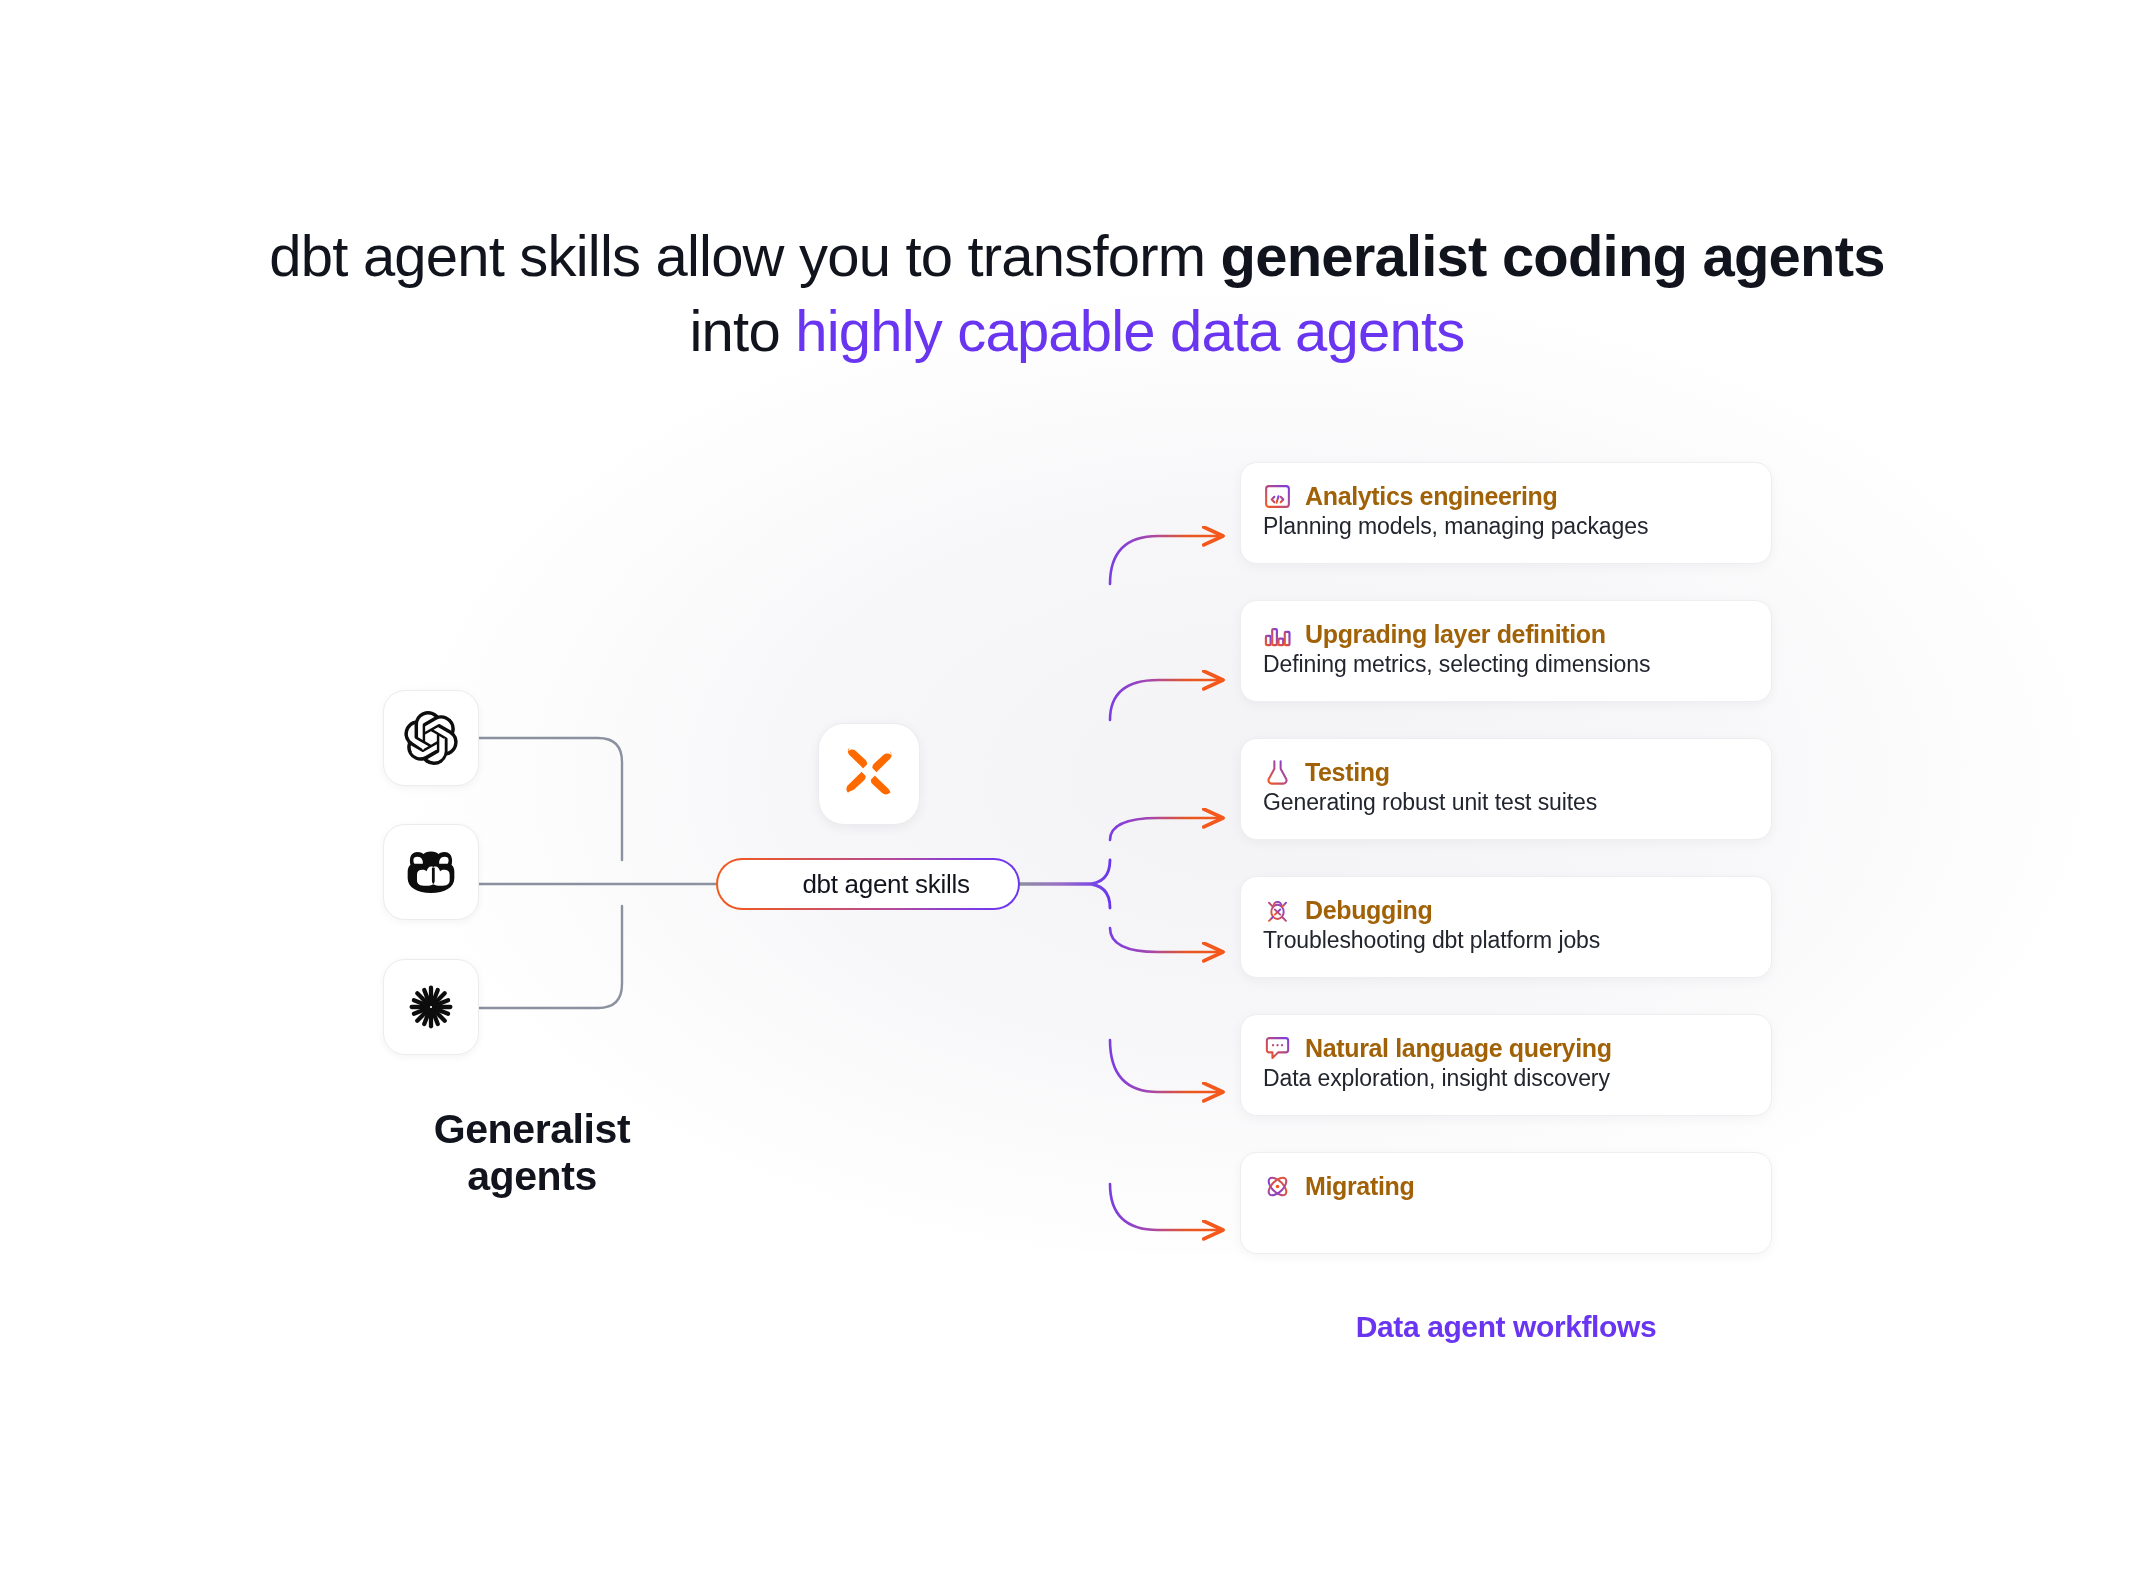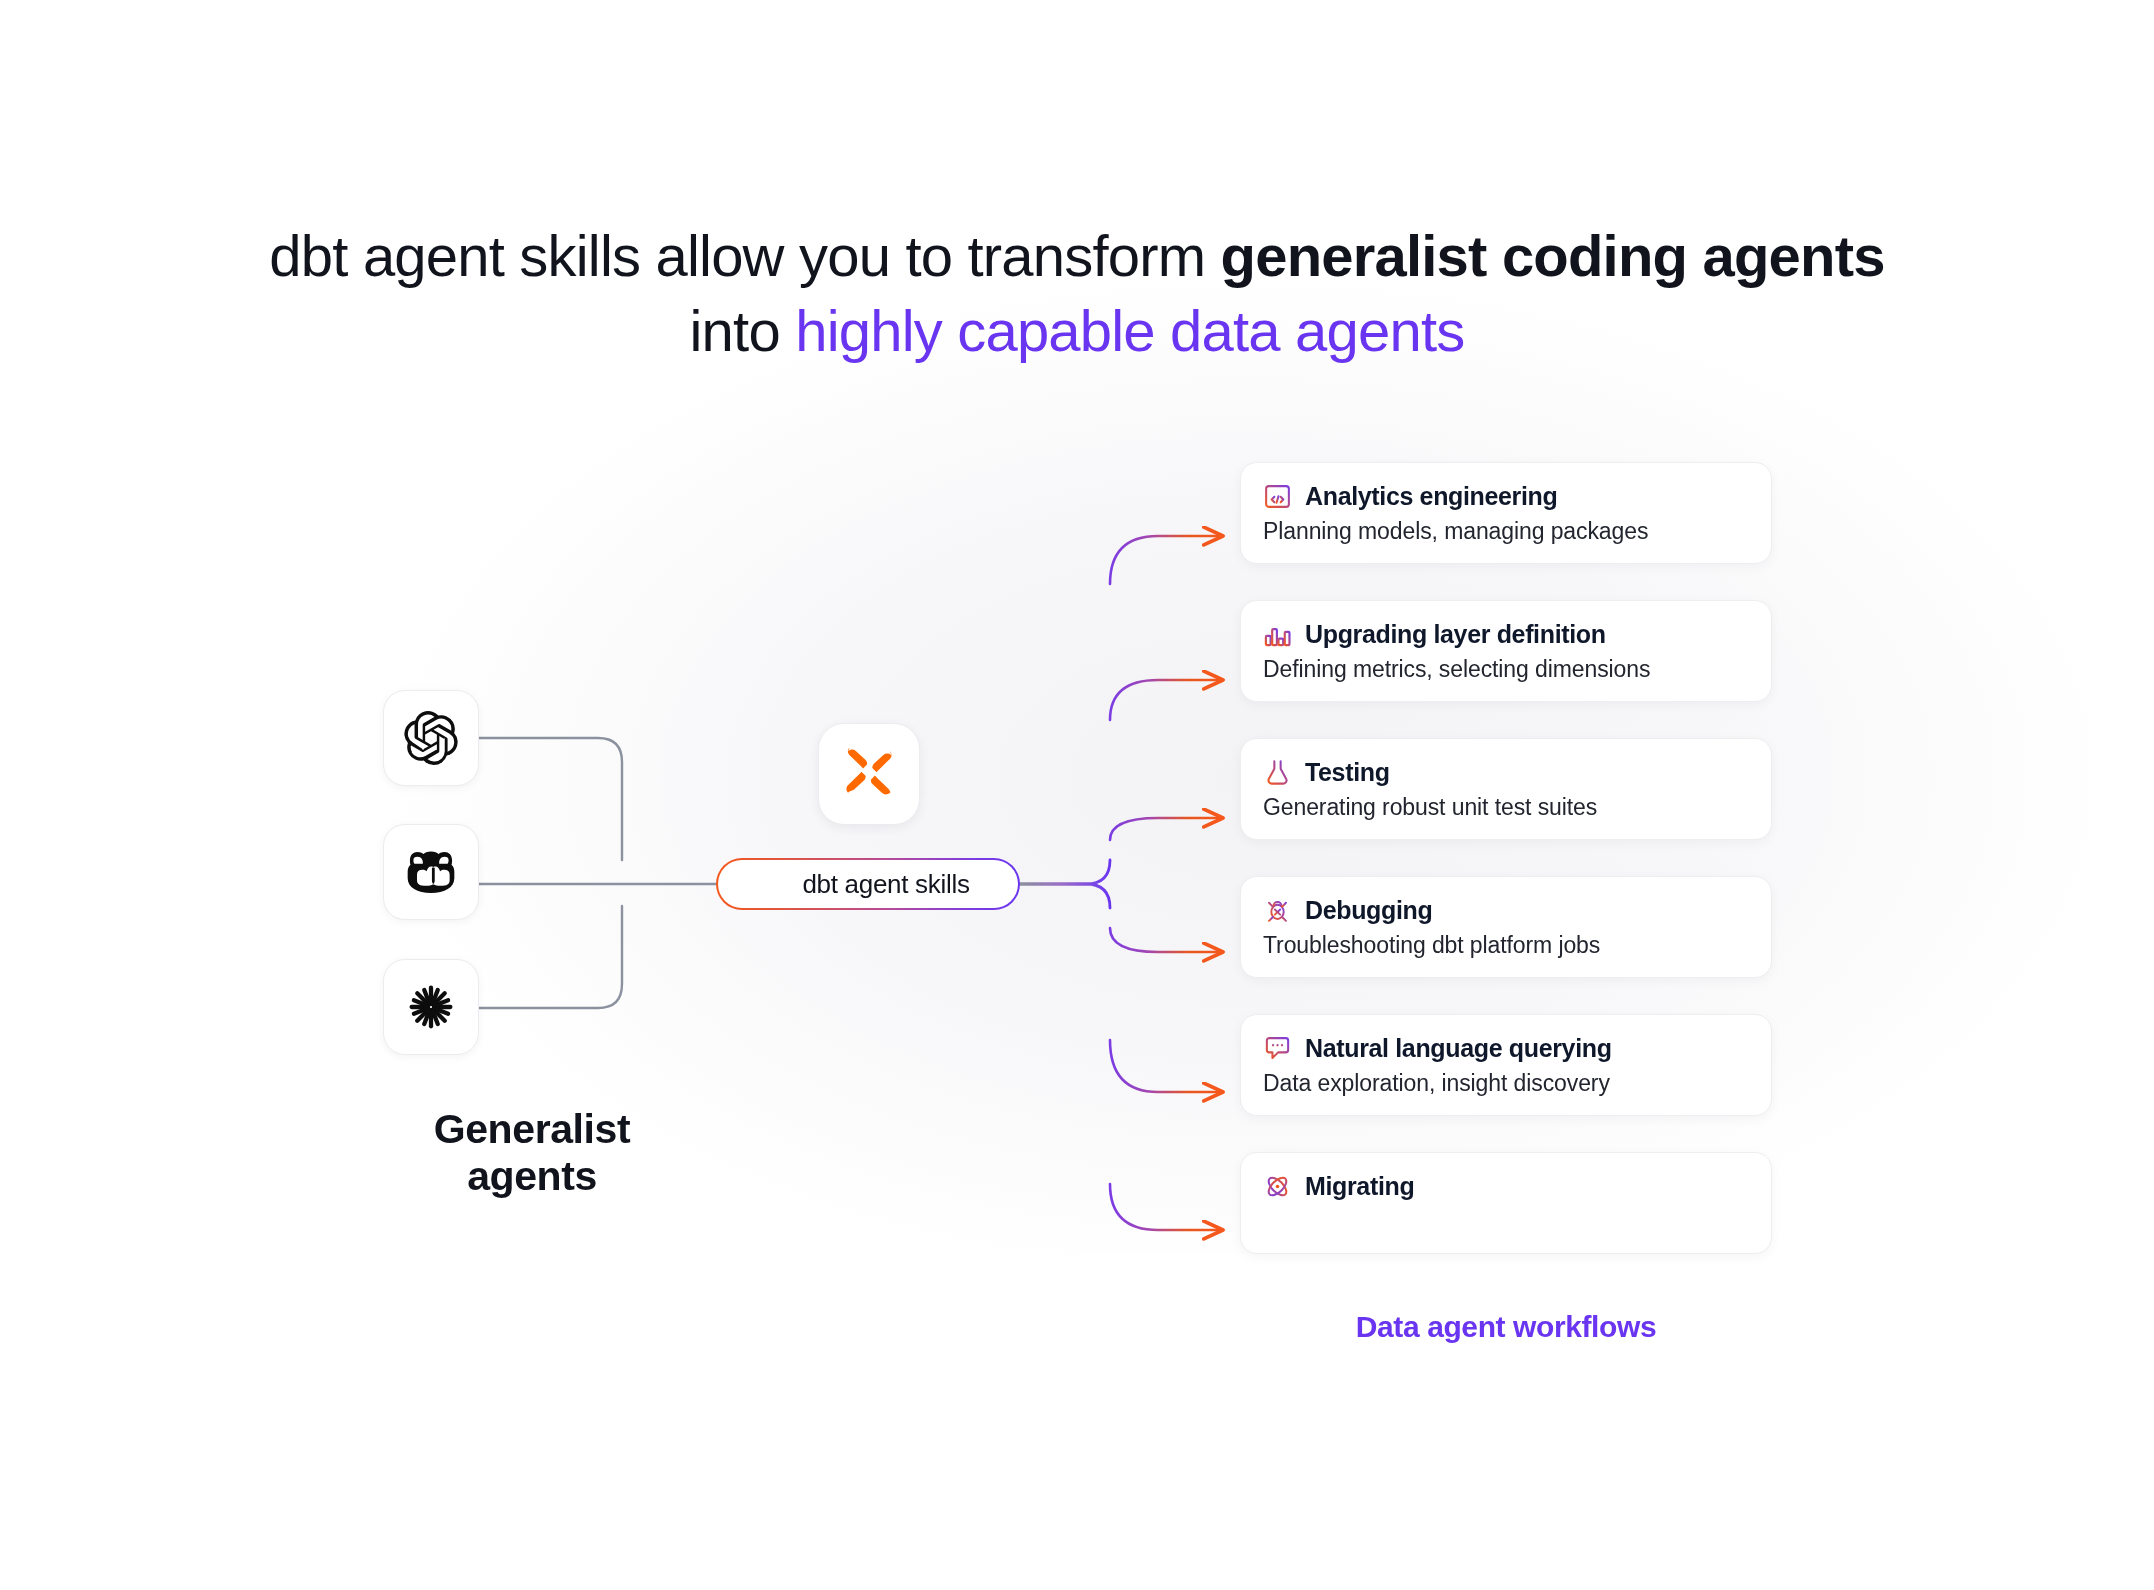--- a/index.html
+++ b/index.html
@@ -134,26 +134,25 @@
     display: flex;
     align-items: center;
     gap: 13px;
     height: 34px;
   }
   .card-ico { width: 29px; height: 29px; flex: 0 0 29px; }
   .card-ico svg { display: block; }
   .card-title {
     font-size: 25px;
     font-weight: 700;
-    color: #0f172a;
+    color: #a16207;
     letter-spacing: -0.35px;
     white-space: nowrap;
   }
   .card-sub {
-    margin-top: 5px;
     font-size: 23px;
     font-weight: 400;
     color: #22252e;
     letter-spacing: -0.1px;
     white-space: nowrap;
   }
 
   .right-caption {
     position: absolute;
     left: 1240px;

